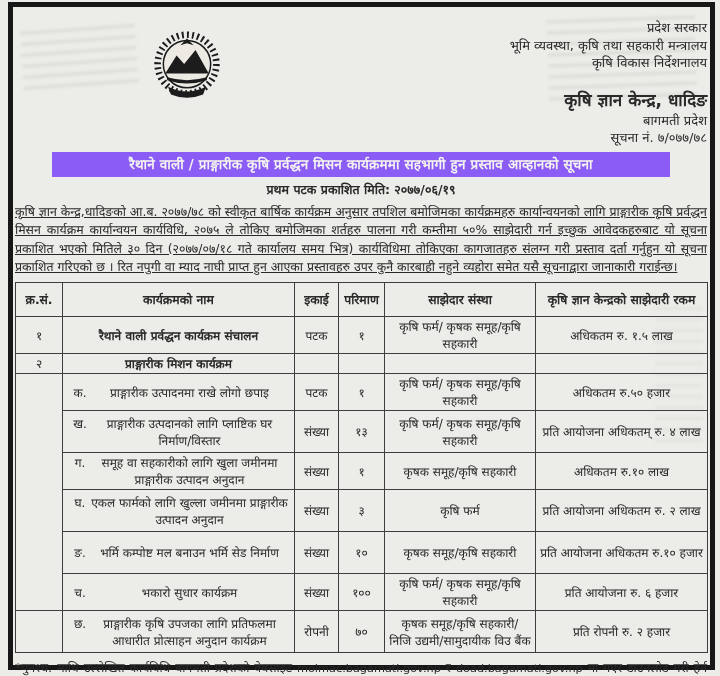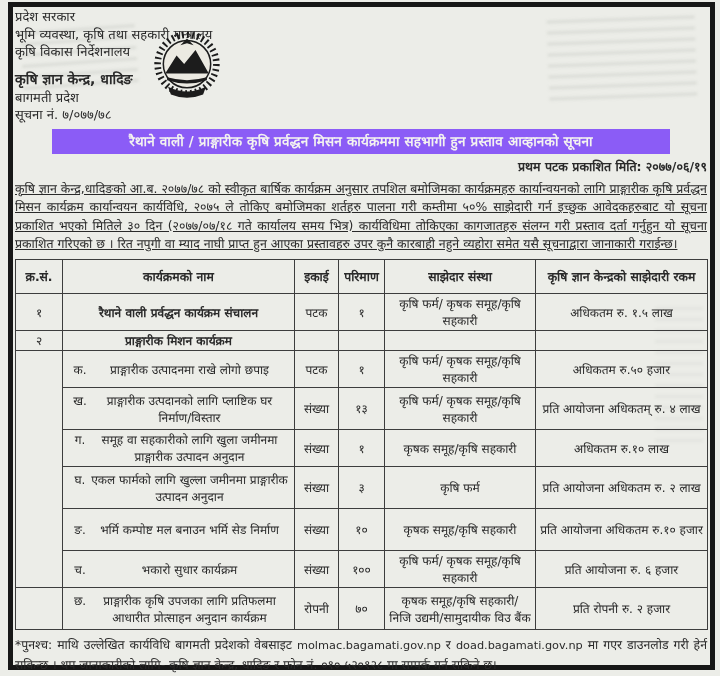--- a/index.html
+++ b/index.html
@@ -23,38 +23,38 @@
   .smudge {
     position: absolute;
     background: repeating-linear-gradient(0deg, transparent 0 8px, rgba(125,130,122,0.16) 8px 11px);
     filter: blur(1.5px);
     pointer-events: none;
   }
   .smudge.s1 { left: 22px; top: 28px; width: 115px; height: 66px; transform: rotate(-4deg); }
   .smudge.s2 { left: 548px; top: 14px; width: 148px; height: 92px; transform: rotate(-2deg); }
   .smudge.s3 { left: 655px; top: 300px; width: 48px; height: 150px; opacity: .5; }
 
-  .header-block { text-align: left; line-height: 1.35; padding-top: 0; }
+  .header-block { text-align: right; line-height: 1.35; padding-top: 11px; }
   .h-line  { font-size: 13px; }
-  .h-office { font-size: 14px; font-weight: bold; margin-top: 9px; }
+  .h-office { font-size: 17px; font-weight: bold; margin-top: 17px; }
 
   .emblem { position: absolute; left: 134px; top: 22px; width: 76px; height: 72px; }
 
   .title-banner {
     margin: 5px auto 4px auto;
     width: 618px;
     background: #8b5cf6;
     color: #f4f3f0;
     font-weight: bold;
     font-size: 13.5px;
     text-align: center;
     padding: 3px 2px 4px 2px;
     letter-spacing: .2px;
   }
-  .published { text-align: right; font-size: 12.5px; font-weight: bold; margin-top: 3px; }
+  .published { text-align: center; font-size: 12.5px; font-weight: bold; margin-top: 3px; }
 
   .body-par {
     margin-top: 5px;
     font-size: 12.4px;
     line-height: 18.6px;
     text-align: justify;
     text-decoration: underline;
   }
 
   table.programs {

